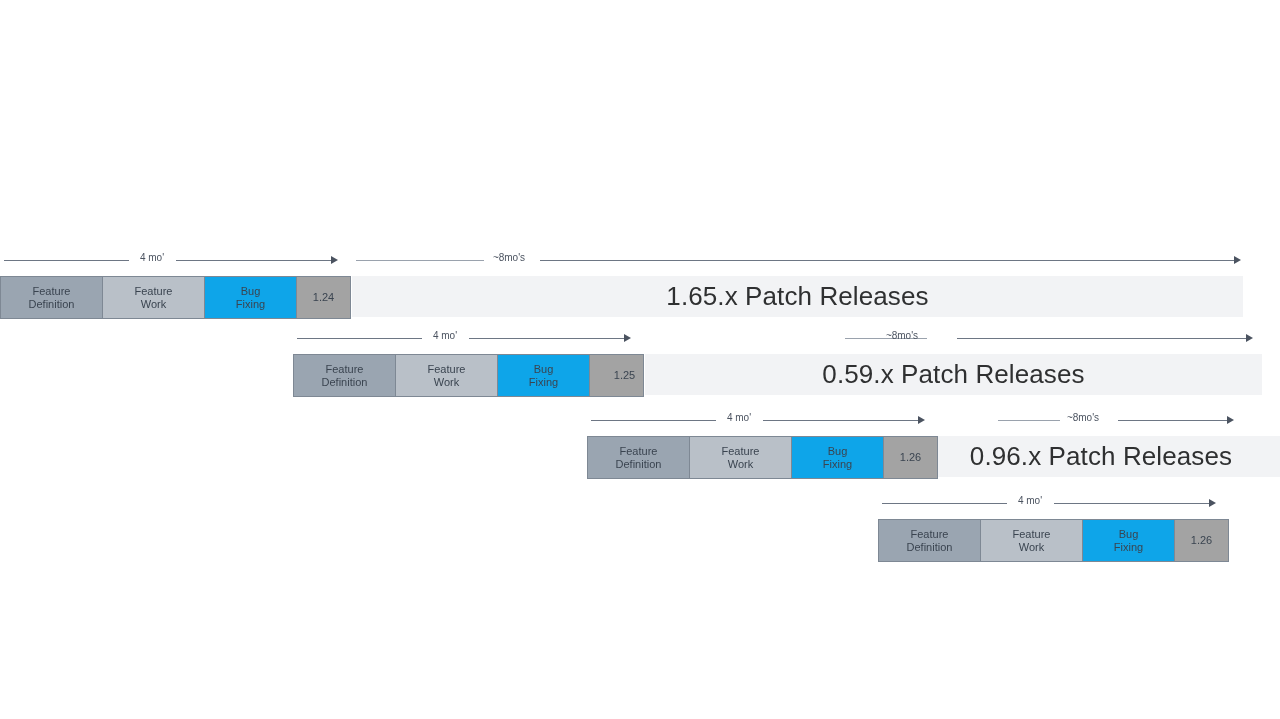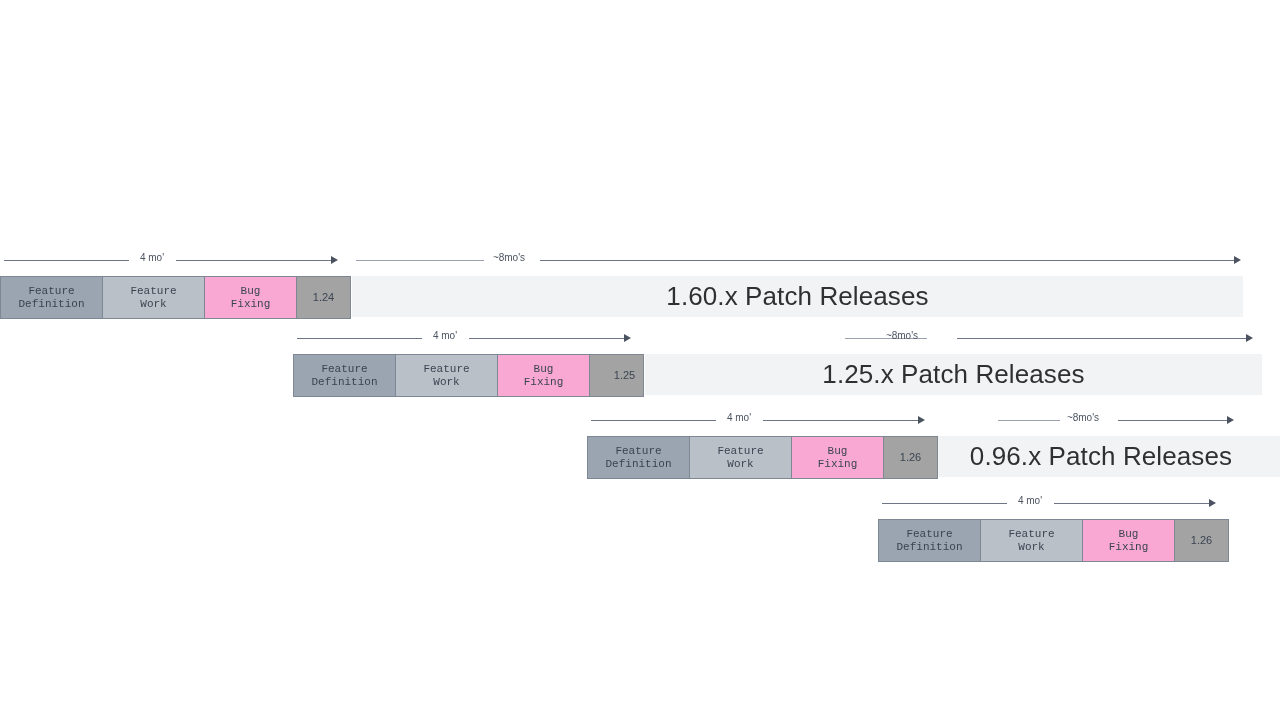--- a/index.html
+++ b/index.html
@@ -58,25 +58,25 @@
     flex-direction: column;
     align-items: center;
     justify-content: center;
     color: #3a4450;
     font-size: 11px;
     line-height: 13px;
     text-align: center;
     white-space: nowrap;
   }
   .phase + .phase { margin-left: -1px; }
-  .phase-line2 { display: block; font-family: Liberation Mono, monospace; }
+  .phase-line2 { display: block; }
 
   .phase.definition { background: #9aa5b1; }
   .phase.work       { background: #b9c0c8; }
-  .phase.fixing     { background: #f9a8d4; }
+  .phase.fixing     { background: #0ea5e9; }
   .phase.version    { background: #a3a3a3; font-size: 11px; }
 
   
   .measure {
     position: absolute;
     height: 18px;
   }
   .measure-seg {
     position: absolute;
     top: 8px;
@@ -117,21 +117,21 @@
     </div>
 
     <div class="measure" style="left:352px; top:252px; width:891px;">
       <div class="measure-seg light" style="left:4px; width:128px;"></div>
       <div class="measure-label" style="left:132px; width:50px;">~8mo's</div>
       <div class="measure-seg" style="left:188px; width:695px;"></div>
       <div class="arrow-head" style="left:882px;"></div>
     </div>
 
     <div class="patch-band" style="left:352px; top:276px; width:891px; height:41px;">
-      <span class="patch-band-label">1.60.x Patch Releases</span>
+      <span class="patch-band-label">1.65.x Patch Releases</span>
     </div>
 
     <div class="phase-bar" style="left:0px; top:276px;">
       <div class="phase definition" style="width:103px;">
         <span class="phase-line2">Feature</span>
         <span class="phase-line2">Definition</span>
       </div>
       <div class="phase work" style="width:103px;">
         <span class="phase-line2">Feature</span>
         <span class="phase-line2">Work</span>
@@ -156,21 +156,21 @@
     </div>
 
     <div class="measure" style="left:645px; top:330px; width:617px;">
       <div class="measure-seg light" style="left:200px; width:82px;"></div>
       <div class="measure-label" style="left:232px; width:50px;">~8mo's</div>
       <div class="measure-seg" style="left:312px; width:290px;"></div>
       <div class="arrow-head" style="left:601px;"></div>
     </div>
 
     <div class="patch-band" style="left:645px; top:354px; width:617px; height:41px;">
-      <span class="patch-band-label">1.25.x Patch Releases</span>
+      <span class="patch-band-label">0.59.x Patch Releases</span>
     </div>
 
     <div class="phase-bar" style="left:293px; top:354px;">
       <div class="phase definition" style="width:103px;">
         <span class="phase-line2">Feature</span>
         <span class="phase-line2">Definition</span>
       </div>
       <div class="phase work" style="width:103px;">
         <span class="phase-line2">Feature</span>
         <span class="phase-line2">Work</span>

